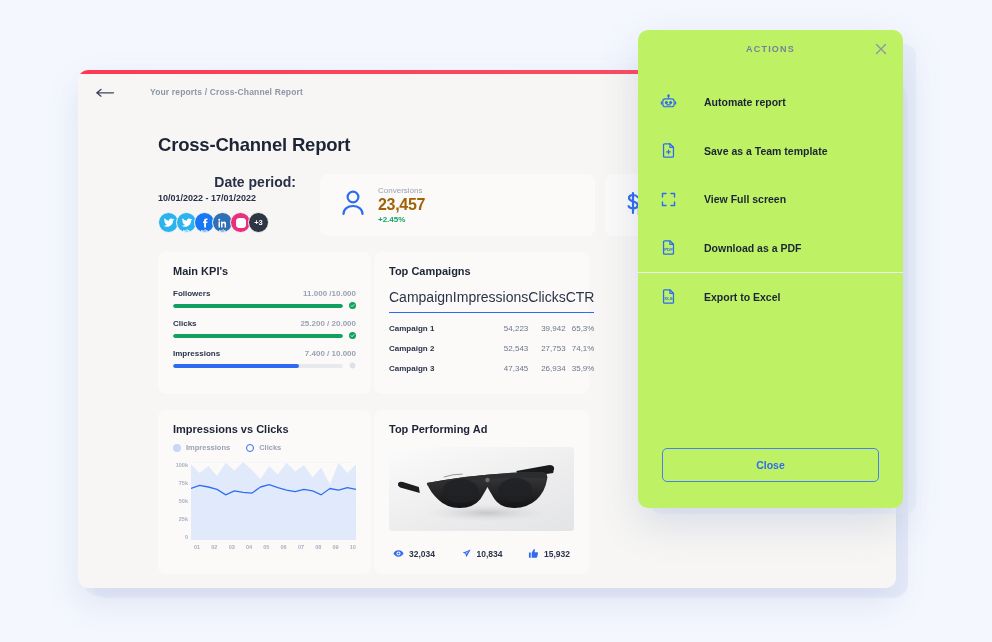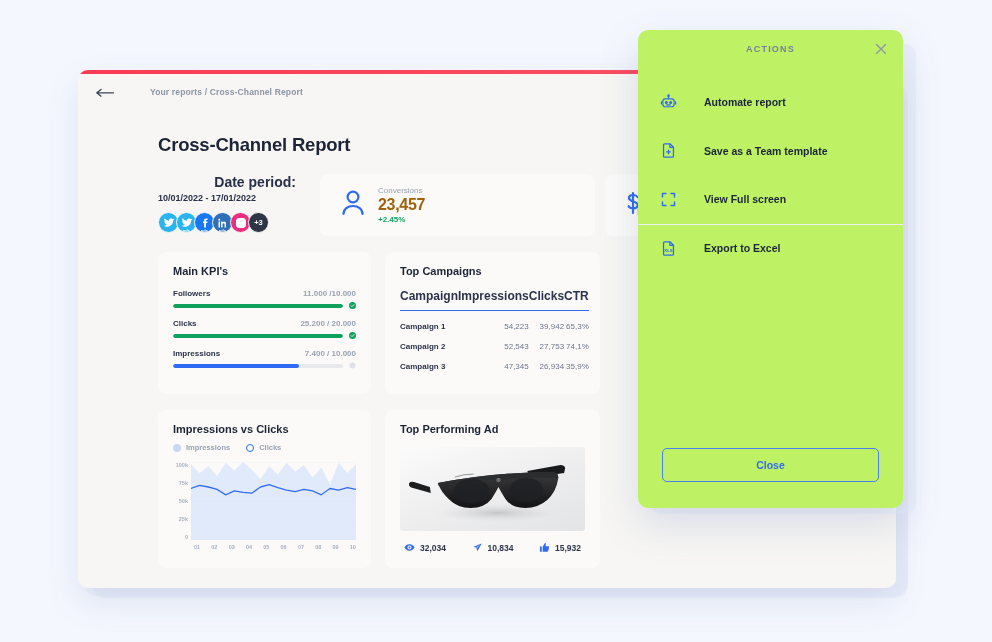--- a/index.html
+++ b/index.html
@@ -80,21 +80,21 @@
     display: flex; align-items: center; padding: 10px 6px 10px 16px;
     margin-left: 10px; min-height: 62px;
   }
   .sum-metric .mi { width: 34px; flex: 0 0 34px; color: #2f6bf2; }
   .sum-metric .mtxt { margin-left: 8px; }
   .sum-metric .mlabel { font-size: 8px; color: #9aa2b3; font-weight: 500; }
   .sum-metric .mvalue { font-size: 16px; font-weight: bold; color: #a16207; margin: 1px 0 1px; letter-spacing: -.3px;}
   .sum-metric .mdelta { font-size: 8px; color: #13a463; font-weight: bold; }
 
   
-  .panel-row { display: flex; margin: 16px 0 0 64px; gap: 14px; }
+  .panel-row { display: flex; margin: 16px 0 0 64px; gap: 3px; }
   .panel {
     background: #fbfaf9; border-radius: 8px; padding: 13px 15px 15px;
   }
   .panel-title { font-size: 11px; font-weight: bold; color: #1c2436; margin-bottom: 12px; }
   .p-left { width: 213px; }
   .p-right { width: 215px; }
 
   
   .kpi { margin-bottom: 10px; }
   .kpi-head { display: flex; justify-content: space-between; align-items: baseline; }
@@ -103,21 +103,21 @@
   .kpi-track-row { display:flex; align-items:center; margin-top: 4px; }
   .kpi-track { flex: 1; height: 4px; border-radius: 3px; background: #e8e9ed; overflow: hidden; }
   .kpi-fill { height: 100%; border-radius: 3px; }
   .kpi-dot { width: 7px; height: 7px; border-radius: 50%; margin-left: 6px; flex:0 0 7px;
              display:flex; align-items:center; justify-content:center; }
   .kpi-dot svg { width: 7px; height: 7px; }
 
   
   table.camp { width: 100%; border-collapse: collapse; }
   table.camp th {
-    font-size: 12px; color: #2b344a; font-weight: bold; text-align: left;
+    font-size: 14px; color: #2b344a; font-weight: normal; text-align: left;
     padding: 0 0 7px 0; border-bottom: 1.6px solid #2f6bf2;
   }
   table.camp th.r, table.camp td.r { text-align: right; }
   table.camp td { font-size: 8px; color: #6d768a; padding: 11px 0 0 0; font-weight: 500;}
   table.camp td.name { color: #2b344a; font-weight: bold; }
 
   
   .legend { display: flex; align-items: center; gap: 16px; margin: -4px 0 10px; }
   .lg { display: flex; align-items: center; gap: 5px; font-size: 7.5px; color: #9aa2b3; font-weight:600;}
   .lg .sw-fill { width: 8px; height: 8px; border-radius: 50%; background: #c8d7f8; }
@@ -126,21 +126,21 @@
   .yaxis { width: 18px; display: flex; flex-direction: column; justify-content: space-between;
            font-size: 5.5px; color: #a9b0bf; text-align: right; padding-right: 3px; height: 78px; font-weight:600;}
   .plot { flex: 1; position: relative; height: 78px; }
   .plot svg { display: block; width: 100%; height: 78px; }
   .xaxis { display: flex; justify-content: space-between; margin: 4px 0 0 21px;
            font-size: 5.5px; color: #a9b0bf; font-weight: 600; }
 
   
   .ad-img { width: 100%; height: 84px; border-radius: 3px; overflow: hidden; position: relative;
             background: linear-gradient(160deg,#fbfbfb 0%,#ededee 55%,#e3e4e6 100%); }
-  .ad-stats { display: flex; justify-content: space-between; margin-top: 11px; padding: 0 4px; align-items: center; }
+  .ad-stats { display: flex; justify-content: space-between; margin-top: 17px; padding: 0 4px; align-items: center; }
   .ad-stat { display: flex; align-items: center; gap: 5px; font-size: 8.5px; color: #2b344a; font-weight: bold; }
   .ad-stat svg { width: 11px; height: 11px; fill: #2f6bf2; }
 
   
   .panel-shadow {
     position: absolute; left: 650px; top: 44px; width: 266px; height: 470px;
     border-radius: 12px; background: #e3e9f8; opacity: .5;
   }
   .actions {
     position: absolute; left: 638px; top: 30px; width: 265px; height: 478px;
@@ -492,20 +492,30 @@
           <span class="lb">Save as a Team template</span>
         </div>
         <div class="act">
           <span class="ic">
             <svg viewBox="0 0 24 24" fill="none" stroke="currentColor" stroke-width="2" stroke-linecap="round" stroke-linejoin="round">
               <path d="M3.5 8.5v-5h5M20.5 8.5v-5h-5M3.5 15.5v5h5M20.5 15.5v5h-5"></path>
             </svg>
           </span>
           <span class="lb">View Full screen</span>
         </div>
+        <div class="act">
+          <span class="ic">
+            <svg viewBox="0 0 24 24" fill="none" stroke="currentColor" stroke-width="1.8" stroke-linejoin="round">
+              <path d="M14 2.5H6.5A1.5 1.5 0 0 0 5 4v16a1.5 1.5 0 0 0 1.5 1.5h11A1.5 1.5 0 0 0 19 20V7.5z"></path>
+              <path d="M14 2.5V7.5H19"></path>
+              <text x="12" y="17.4" font-size="6.2" font-family="Liberation Sans, sans-serif" font-weight="bold" fill="currentColor" stroke="none" text-anchor="middle">PDF</text>
+            </svg>
+          </span>
+          <span class="lb">Download as a PDF</span>
+        </div>
         <div class="act divided">
           <span class="ic">
             <svg viewBox="0 0 24 24" fill="none" stroke="currentColor" stroke-width="1.8" stroke-linejoin="round">
               <path d="M14 2.5H6.5A1.5 1.5 0 0 0 5 4v16a1.5 1.5 0 0 0 1.5 1.5h11A1.5 1.5 0 0 0 19 20V7.5z"></path>
               <path d="M14 2.5V7.5H19"></path>
               <text x="12" y="17.4" font-size="6.2" font-family="Liberation Sans, sans-serif" font-weight="bold" fill="currentColor" stroke="none" text-anchor="middle">XLS</text>
             </svg>
           </span>
           <span class="lb">Export to Excel</span>
         </div>

